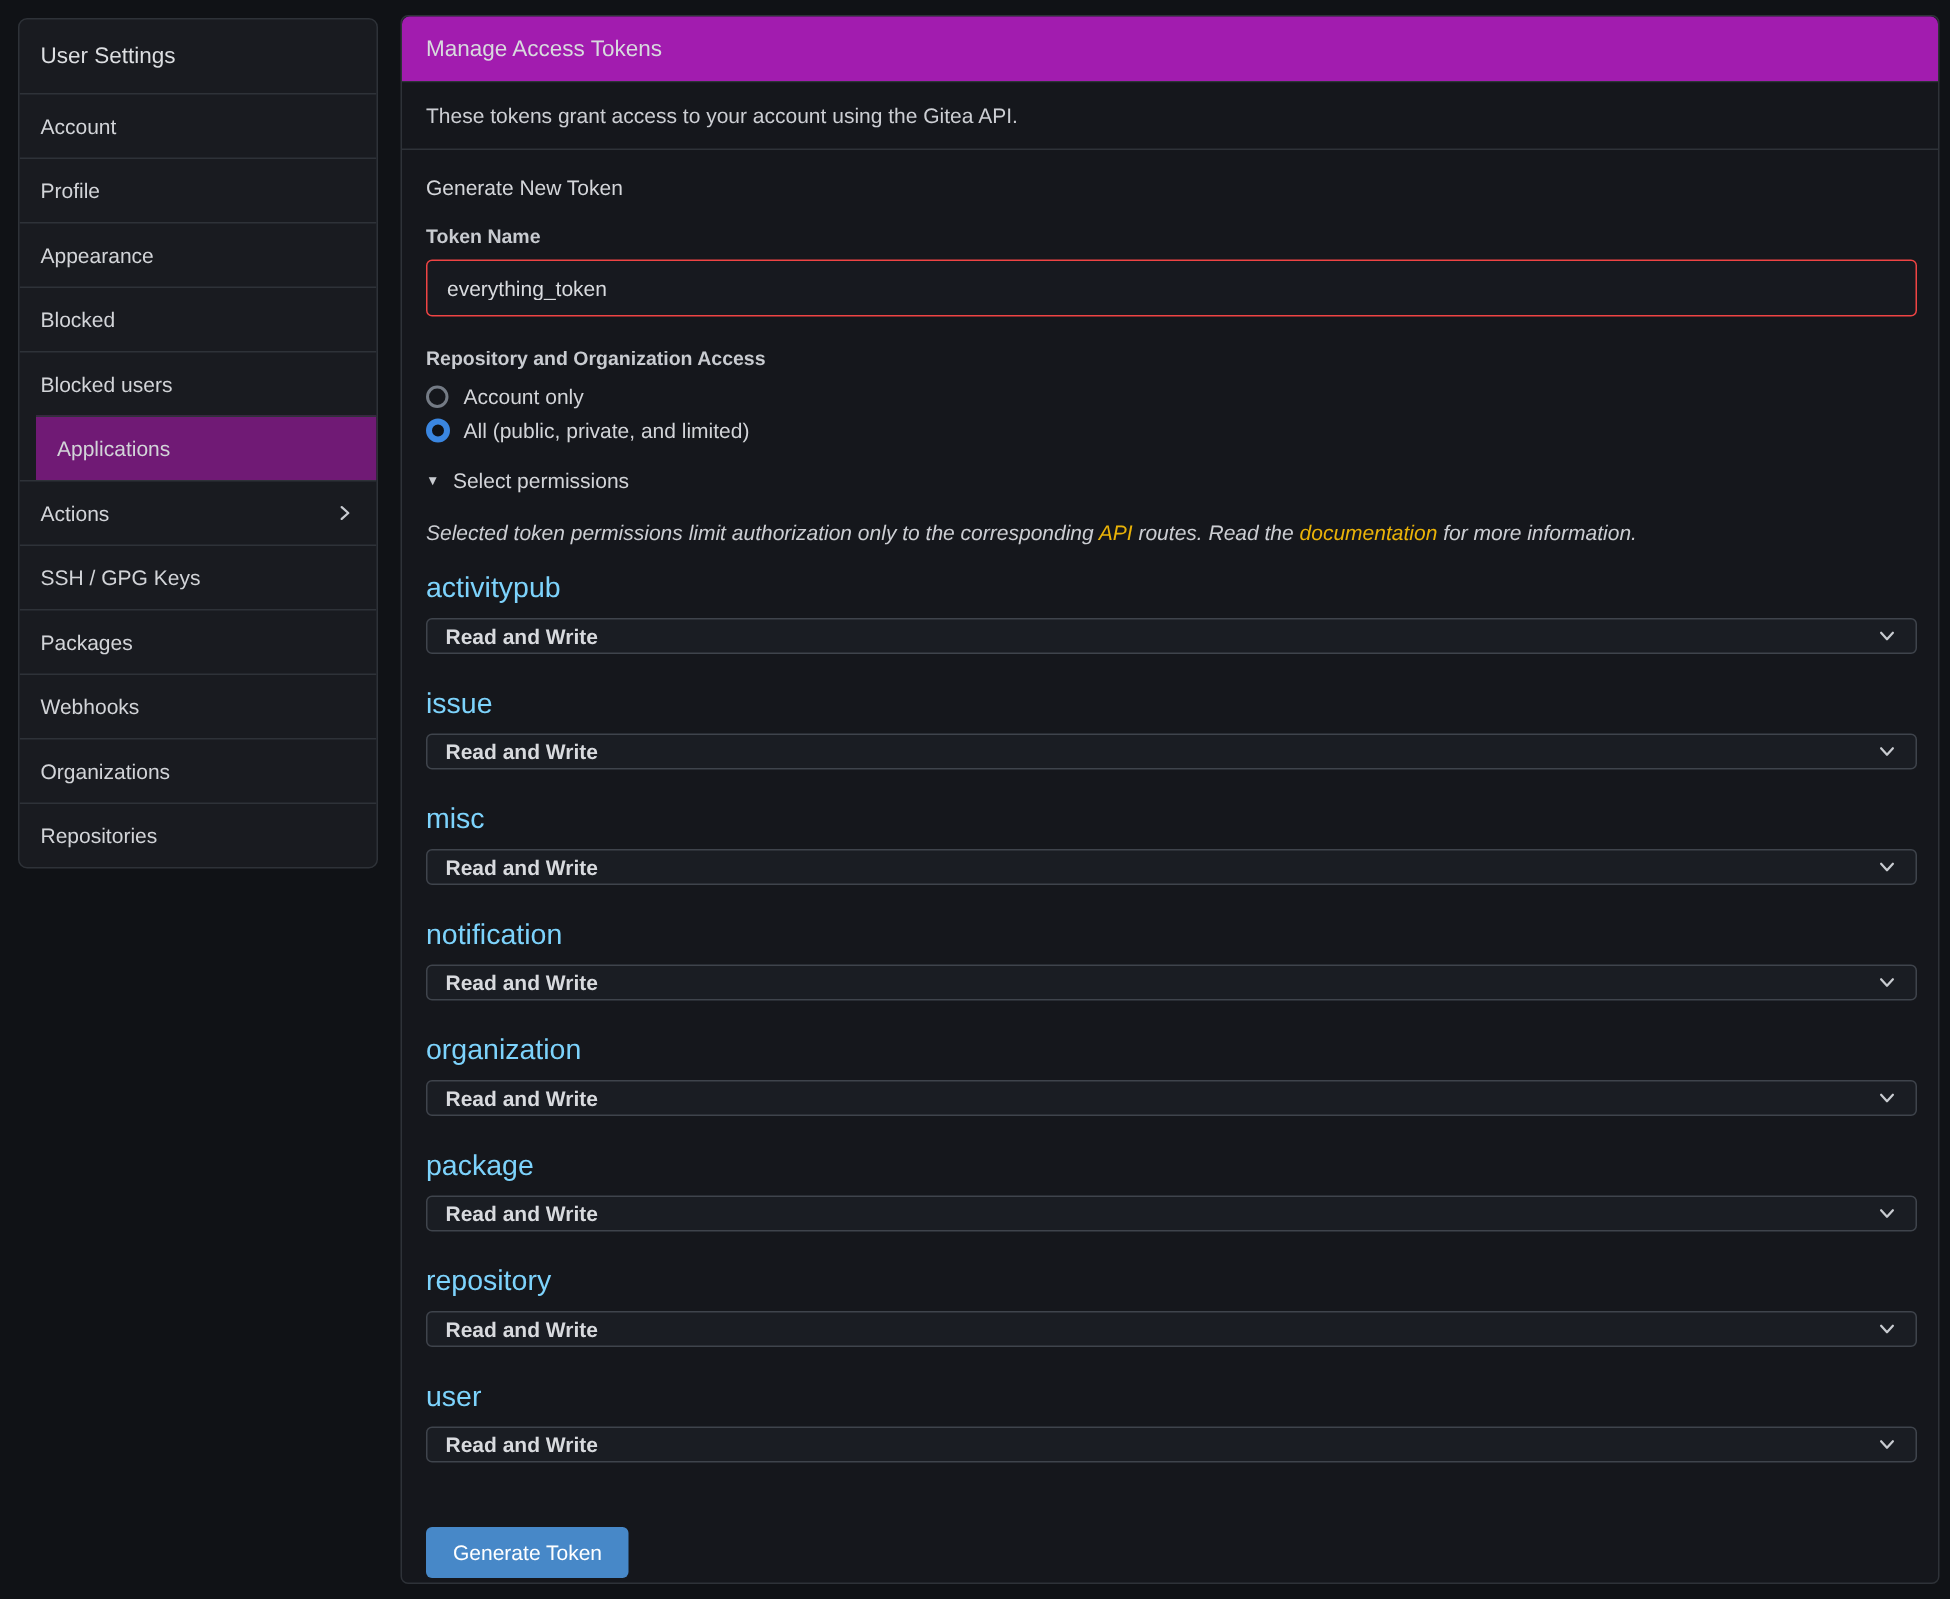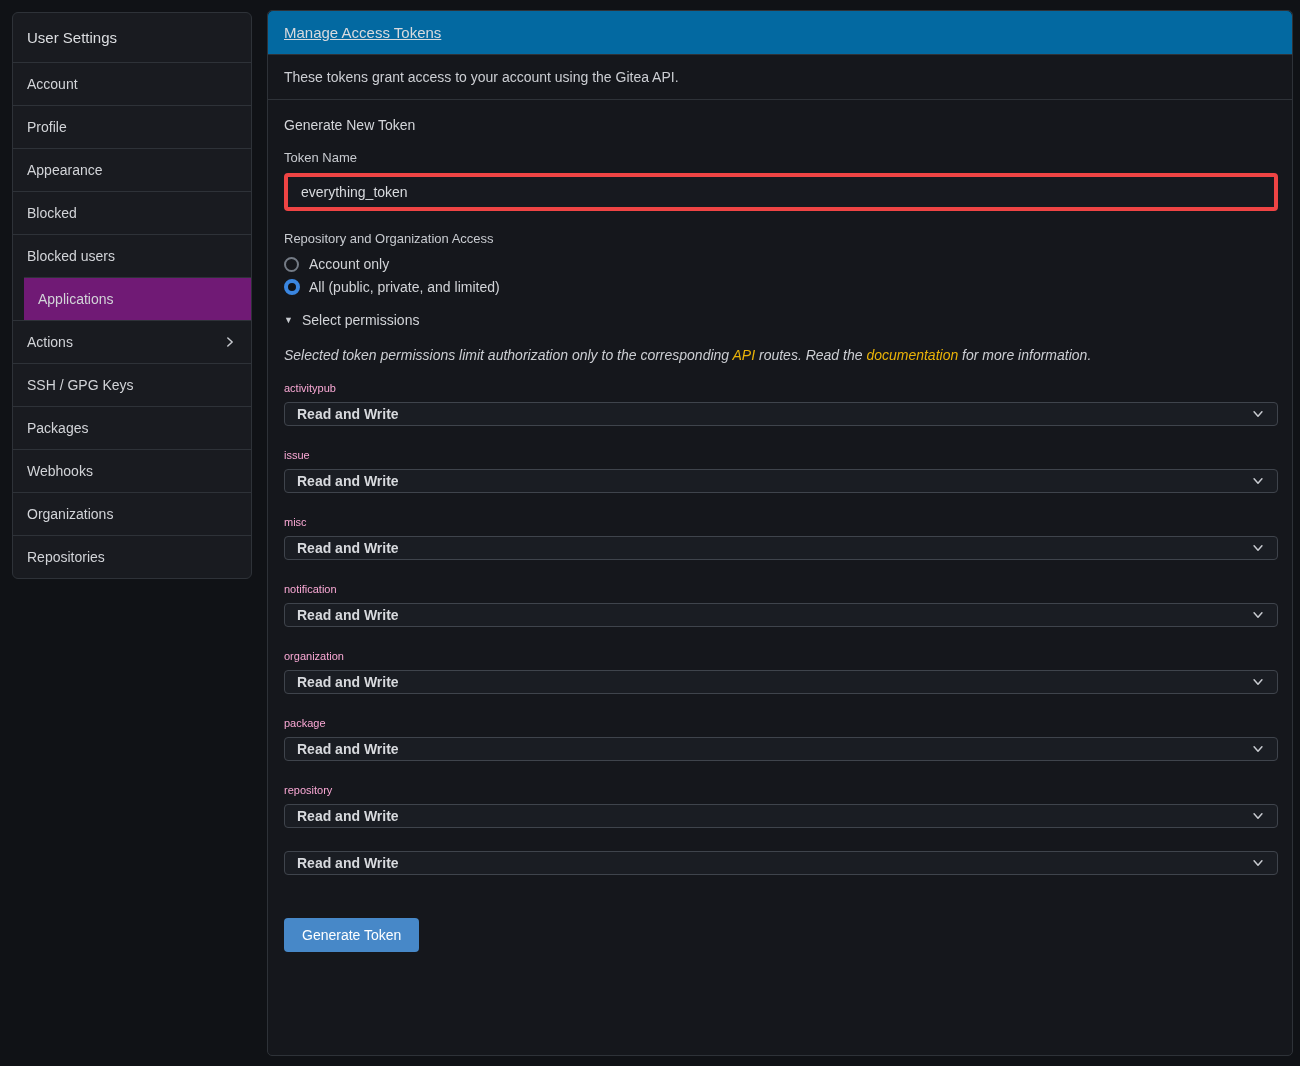--- a/index.html
+++ b/index.html
@@ -37,47 +37,46 @@
   .sidebar-item .chev-right { color: #c8cbd0; display: flex; }
 
   
   .main {
     position: absolute; left: 267px; top: 10px; width: 1026px; height: 1046px;
     background: #15171c;
     border: 1px solid #2e3238;
     border-radius: 5px;
   }
   .main-header {
-    background: #0369a1;
+    background: #a21caf;
     border-bottom: 1px solid #2e3238;
     border-radius: 5px 5px 0 0;
     padding: 13px 16px;
     font-size: 15px;
     color: #d8dade;
-    text-decoration: underline;
   }
   .main-desc {
     padding: 14px 16px;
     border-bottom: 1px solid #2e3238;
     font-size: 14px;
     color: #ccced3;
   }
   .main-body { padding: 17px 16px 0 16px; }
 
   .section-title { font-size: 14px; color: #d4d6da; margin-bottom: 17px; }
 
   .field-label {
-    font-size: 13px; font-weight: normal; color: #c8cbd0;
+    font-size: 13px; font-weight: bold; color: #c8cbd0;
     margin-bottom: 8px;
   }
   .text-input {
     display: block;
     width: 994px; height: 38px;
     background: #17191f;
-    border: 4px solid #ef4444;
+    border: 1px solid #ef4444;
     border-radius: 4px;
     color: #d8dade;
     font-size: 14px;
     font-family: "Liberation Sans", "DejaVu Sans", sans-serif;
     padding: 0 13px;
     margin-bottom: 20px;
     outline: none;
   }
 
   .radio-row {
@@ -110,21 +109,21 @@
 
   .note {
     font-style: italic;
     font-size: 14px;
     color: #ccced3;
     margin-bottom: 19px;
   }
   .note a { color: #eab308; text-decoration: none; cursor: pointer; }
 
   .perm-group { margin-bottom: 23px; }
-  .perm-name { font-size: 11px; color: #f9a8d4; margin-bottom: 8px; }
+  .perm-name { font-size: 19px; color: #7dd3fc; margin-bottom: 8px; }
   .select {
     display: flex; align-items: center; justify-content: space-between;
     width: 994px; height: 24px;
     background: #1a1d23;
     border: 1px solid #3f444c;
     border-radius: 4px;
     padding: 0 12px;
     cursor: pointer;
   }
   .select-value { font-size: 14px; font-weight: bold; color: #d8dade; }
@@ -300,20 +299,21 @@
           <span class="select-value">Read and Write</span>
           <span class="chev-down">
               <svg width="14" height="14" viewBox="0 0 16 16">
                 <path d="M3.5 5.5 L8 10.5 L12.5 5.5" stroke="#c8cbd0" stroke-width="1.7" fill="none" stroke-linecap="round" stroke-linejoin="round"></path>
               </svg>
             </span>
         </div>
       </div>
 
       <div class="perm-group">
+        <div class="perm-name">user</div>
         <div class="select">
           <span class="select-value">Read and Write</span>
           <span class="chev-down">
               <svg width="14" height="14" viewBox="0 0 16 16">
                 <path d="M3.5 5.5 L8 10.5 L12.5 5.5" stroke="#c8cbd0" stroke-width="1.7" fill="none" stroke-linecap="round" stroke-linejoin="round"></path>
               </svg>
             </span>
         </div>
       </div>
 

